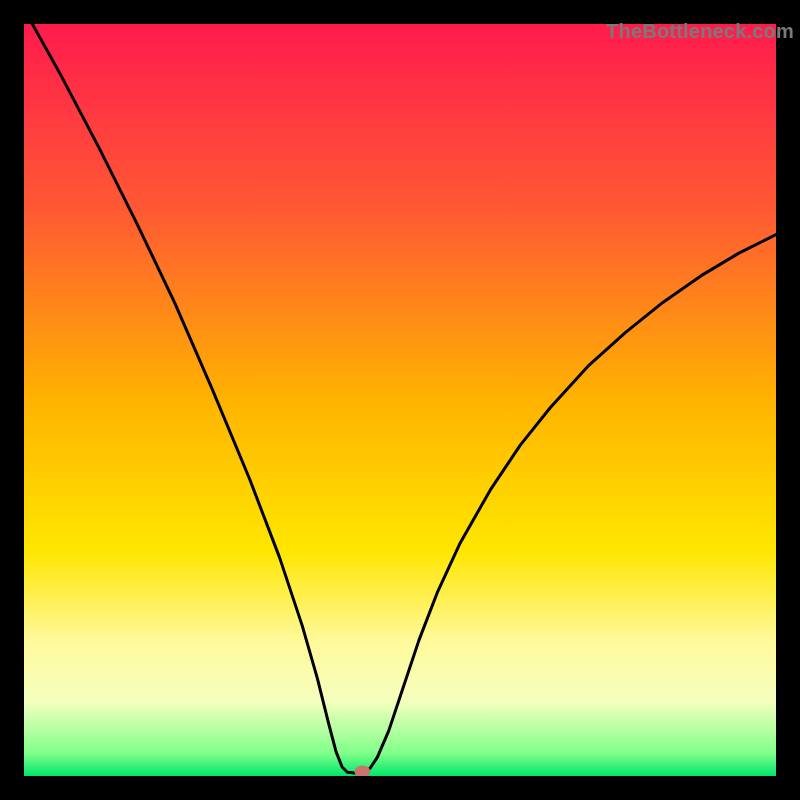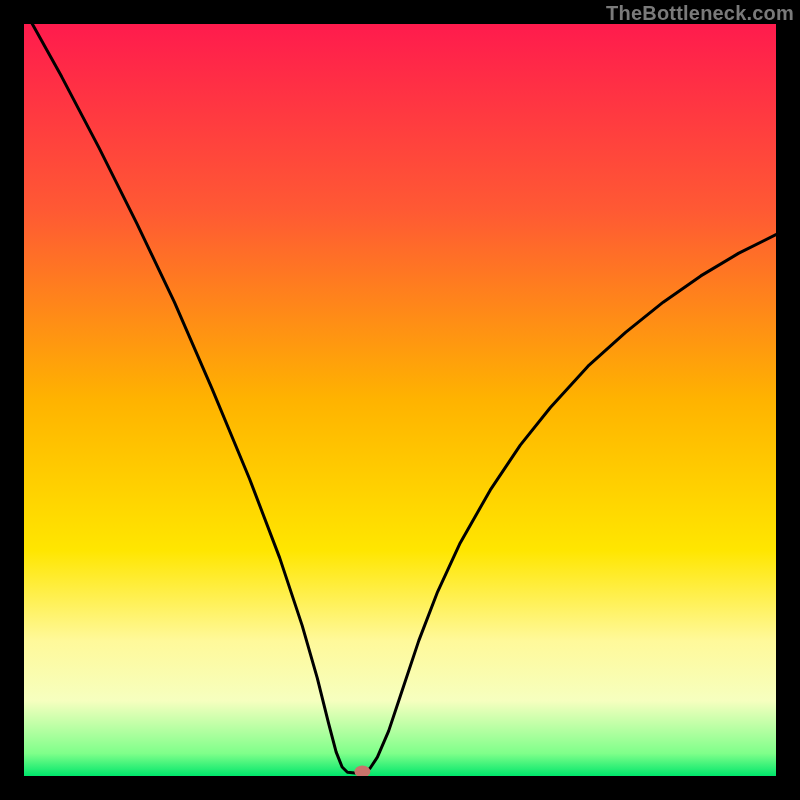--- a/index.html
+++ b/index.html
@@ -21,21 +21,21 @@
   }
   .plot {
     position: absolute;
     left: 0;
     top: 0;
     width: 752px;
     height: 752px;
   }
   .watermark {
     position: absolute;
-    top: 2px;
+    top: 20px;
     right: 6px;
     color: #7a7a7a;
     font-size: 20px;
     font-weight: 600;
     letter-spacing: 0.2px;
     z-index: 5;
     user-select: none;
     text-align: right;
   }
   svg { display: block; }

